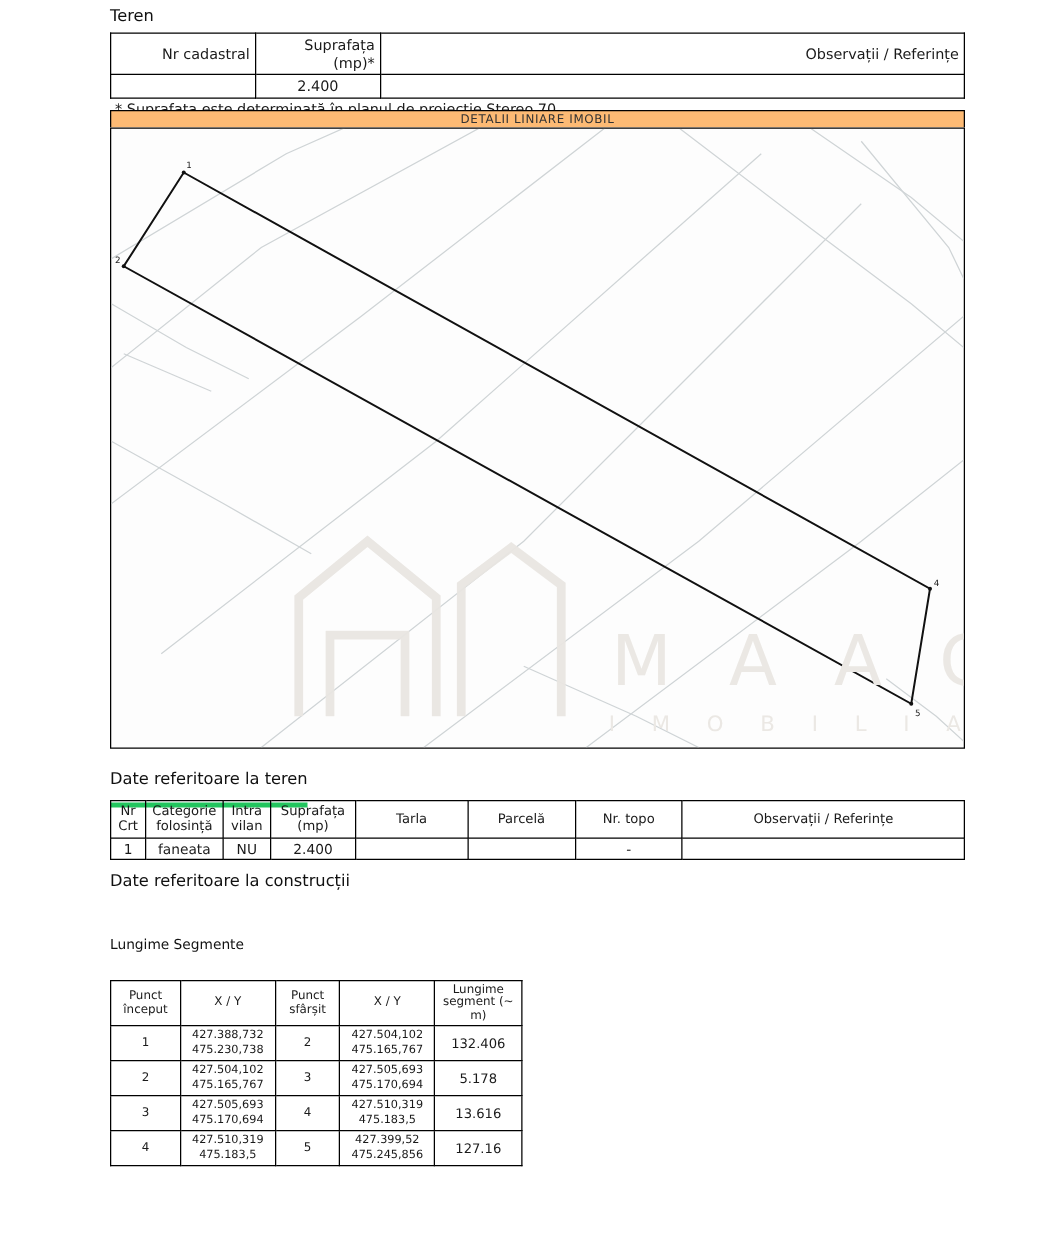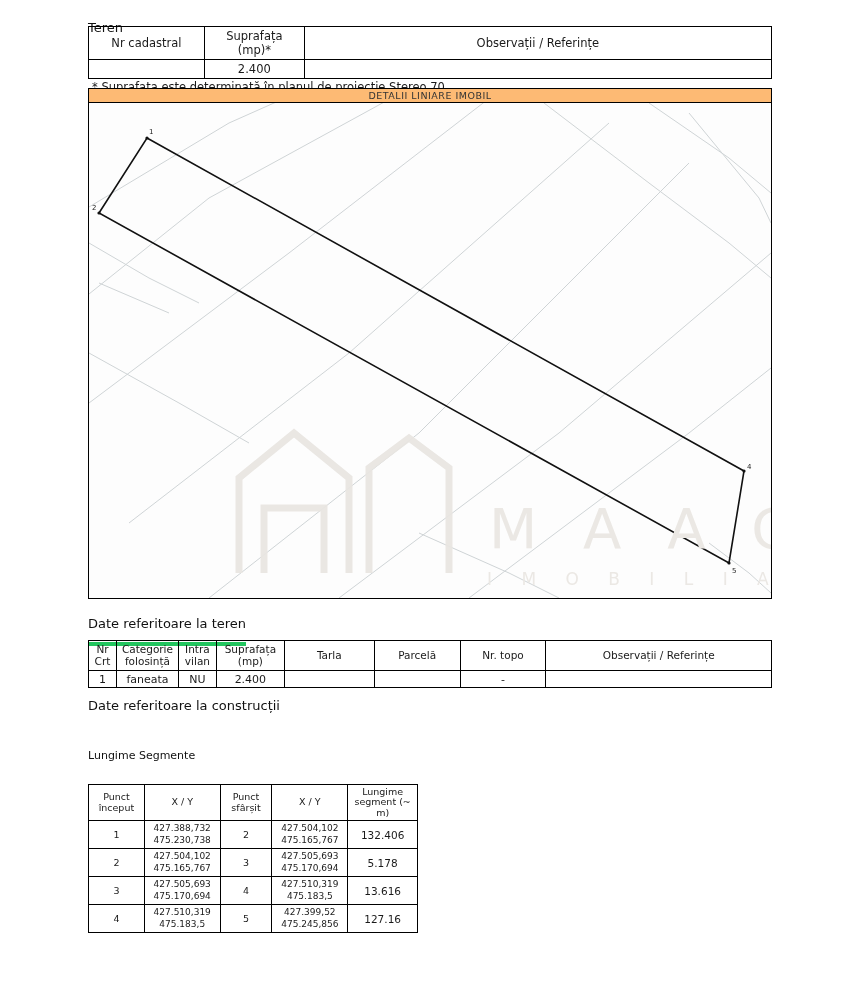--- a/index.html
+++ b/index.html
@@ -36,21 +36,21 @@
     left: 88px;
     top: 26px;
     width: 684px;
     border-collapse: collapse;
     font-size: 11.5px;
   }
   .teren-table td, .teren-table th {
     border: 1px solid #000;
     padding: 2px 4px;
     font-weight: normal;
-    text-align: center;
+    text-align: right;
     height: 17px;
     box-sizing: border-box;
   }
   .teren-table .c1 { width: 116px; }
   .teren-table .c2 { width: 100px; }
   .teren-table .c3 { width: 468px; }
   .teren-table td.val-right { text-align: center; }
   .note {
     position: absolute;
     left: 92px;
@@ -154,21 +154,21 @@
   .sg-w5 { width: 70px; }
   .xy { text-align: right; padding-right: 4px; line-height: 1.25; }
   .len { font-size: 10.5px; text-align: center; }
   .seg-idx { text-align: right; padding-right: 3px; font-size: 9.5px; }
 </style>
 </head>
 <body>
 
 <div class="page">
 
-  <div class="sec-title" style="left:88px; top:20px;">Teren</div>
+  <div class="sec-title" style="left:88px; top:6px;">Teren</div>
 
   <table class="teren-table">
     <thead>
       <tr>
         <td class="c1">Nr cadastral</td>
         <td class="c2">Suprafața (mp)*</td>
         <td class="c3">Observații / Referințe</td>
       </tr>
     </thead>
     <tbody>

